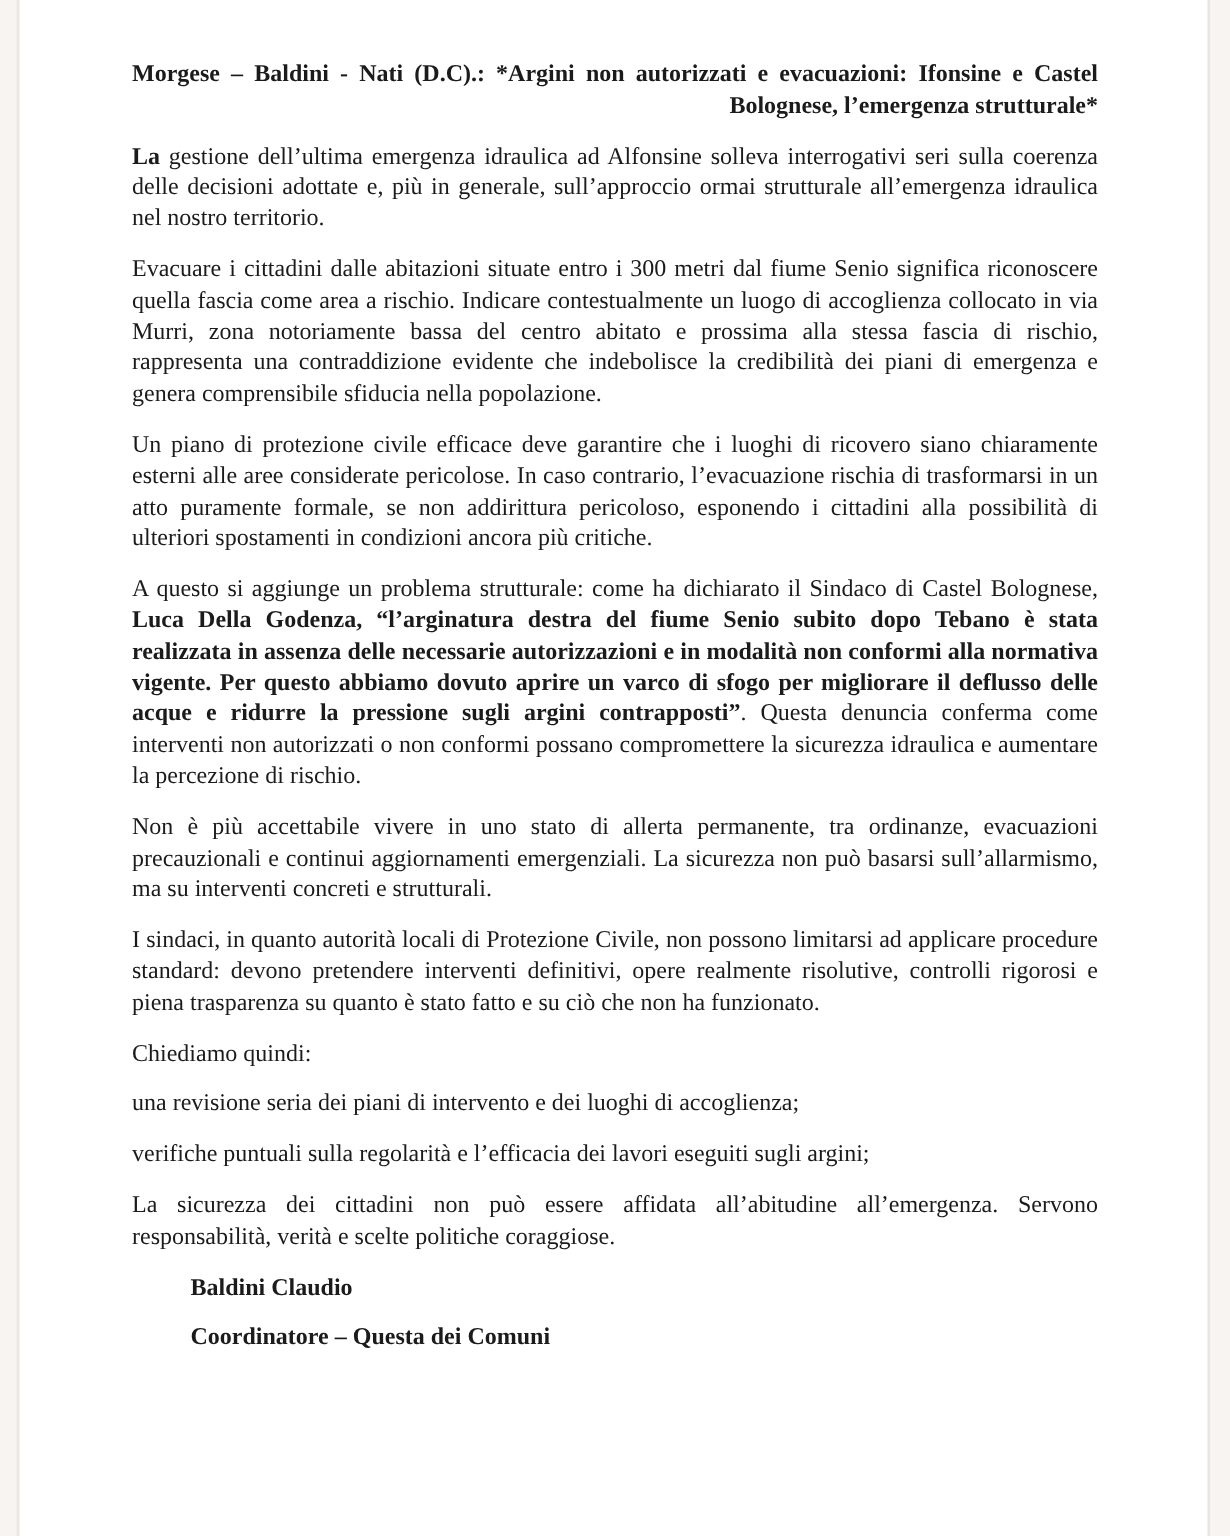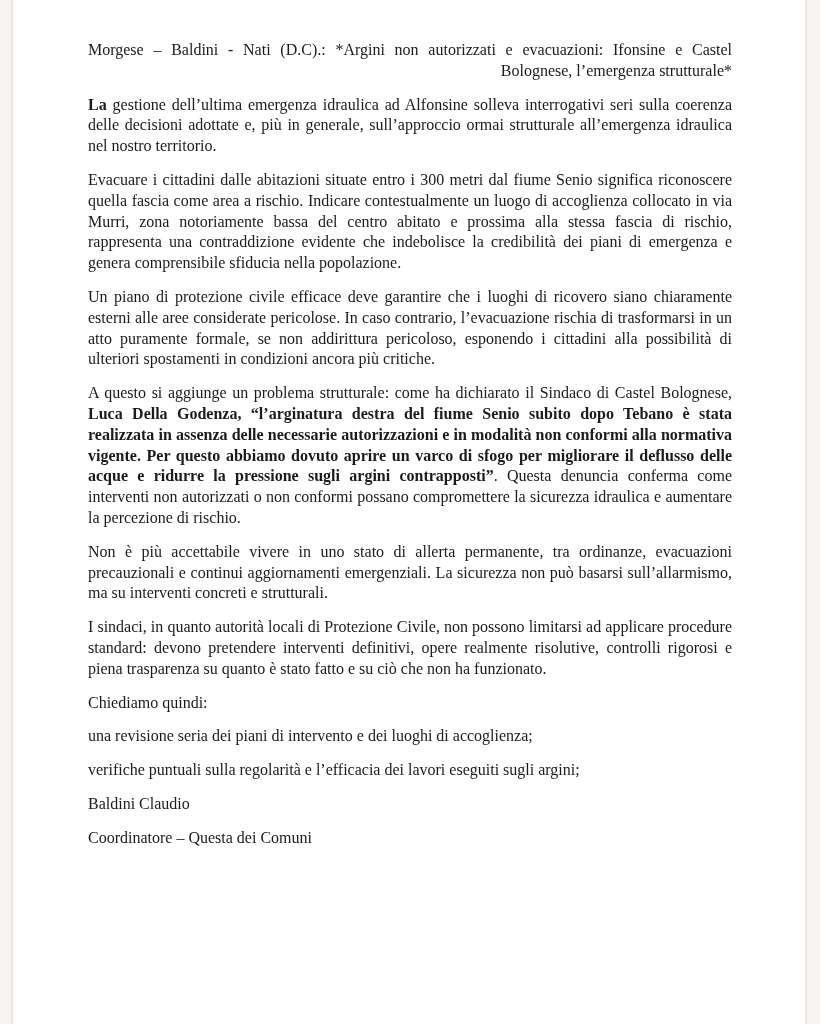--- a/index.html
+++ b/index.html
@@ -32,36 +32,36 @@
     border-right: 2px solid #e9e5e2;
     box-sizing: border-box;
   }
   .doc {
     padding: 40px 73px 0 75px;
     font-size: 16px;
     line-height: 20.8px;
   }
   .doc-title {
     font-size: 16px;
-    font-weight: normal;
+    font-weight: bold;
     margin: 0 0 13px 0;
   }
   .doc-title .t1 {
     text-align: justify;
     text-align-last: justify;
   }
   .doc-title .t2 {
     text-align: right;
   }
   p.para {
     margin: 0 0 13px 0;
     text-align: justify;
   }
   p.para.single { text-align: left; }
-  p.para.bold   { font-weight: normal; }
+  p.para.bold   { font-weight: bold; margin-left: 39px; }
   b { font-weight: bold; }
 </style>
 </head>
 <body>
 
 <div class="viewport">
   <div class="margin-strip left"></div>
 
   <div class="page">
     <div class="doc">
@@ -84,20 +84,21 @@
       <p class="para">I sindaci, in quanto autorità locali di Protezione Civile, non possono limitarsi ad applicare procedure standard: devono pretendere interventi definitivi, opere realmente risolutive, controlli rigorosi e piena trasparenza su quanto è stato fatto e su ciò che non ha funzionato.</p>
 
       <p class="para single">Chiediamo quindi:</p>
 
 
       <p class="para single">una revisione seria dei piani di intervento e dei luoghi di accoglienza;</p>
 
       <p class="para single">verifiche puntuali sulla regolarità e l’efficacia dei lavori eseguiti sugli argini;</p>
 
 
+      <p class="para">La sicurezza dei cittadini non può essere affidata all’abitudine all’emergenza. Servono responsabilità, verità e scelte politiche coraggiose.</p>
 
       <p class="para bold single">Baldini Claudio</p>
 
       <p class="para bold single">Coordinatore – Questa dei Comuni</p>
 
     </div>
   </div>
 
   <div class="margin-strip right"></div>
 </div>

